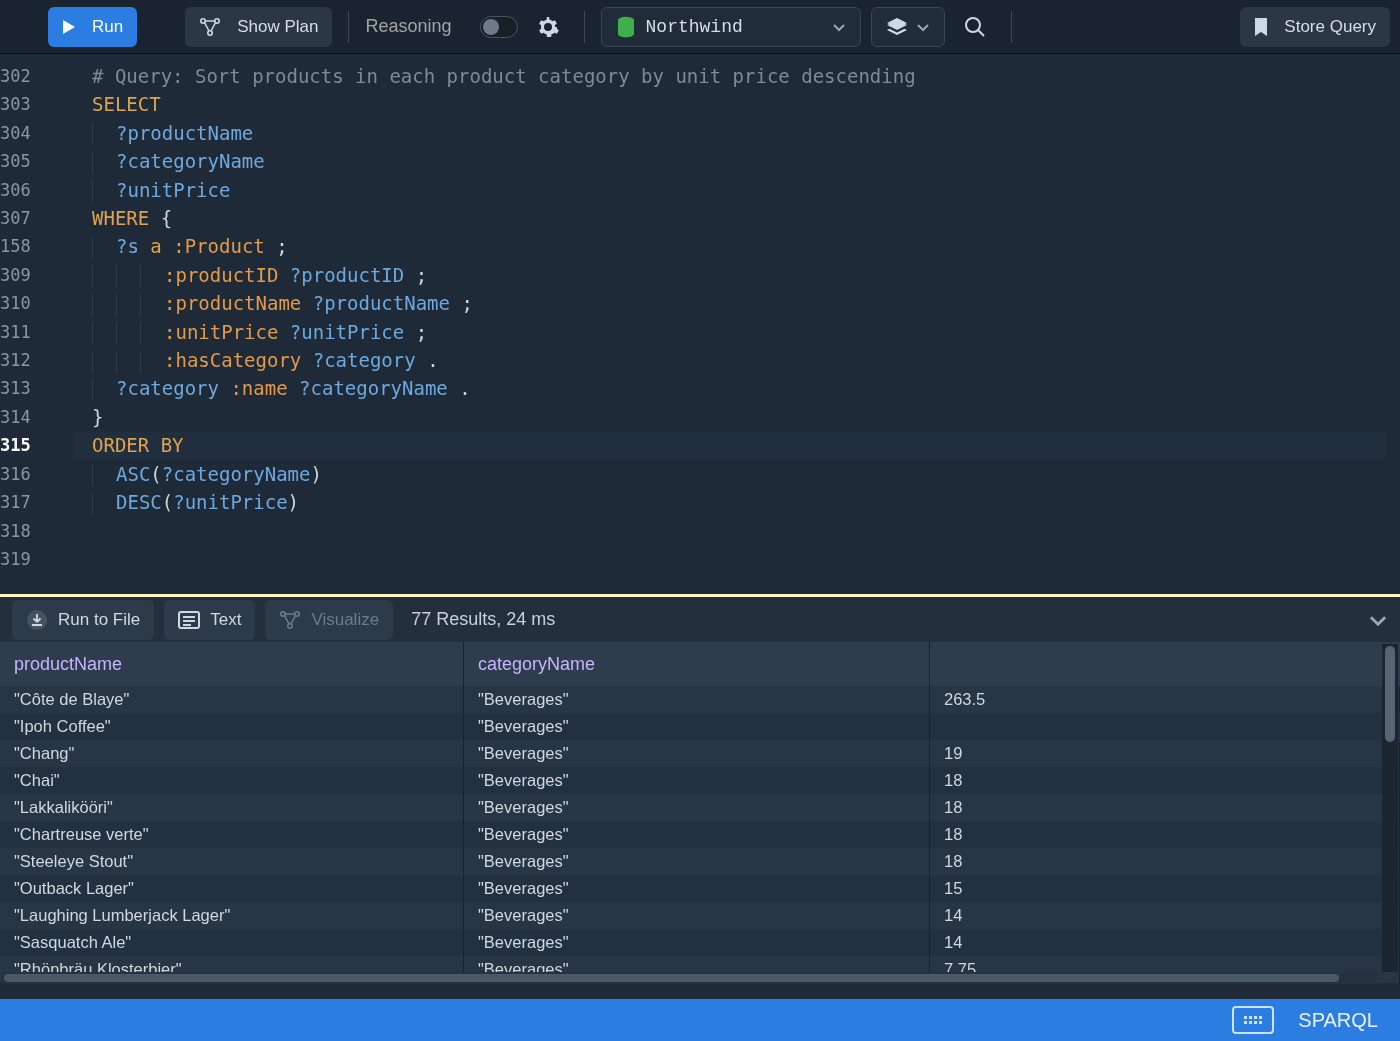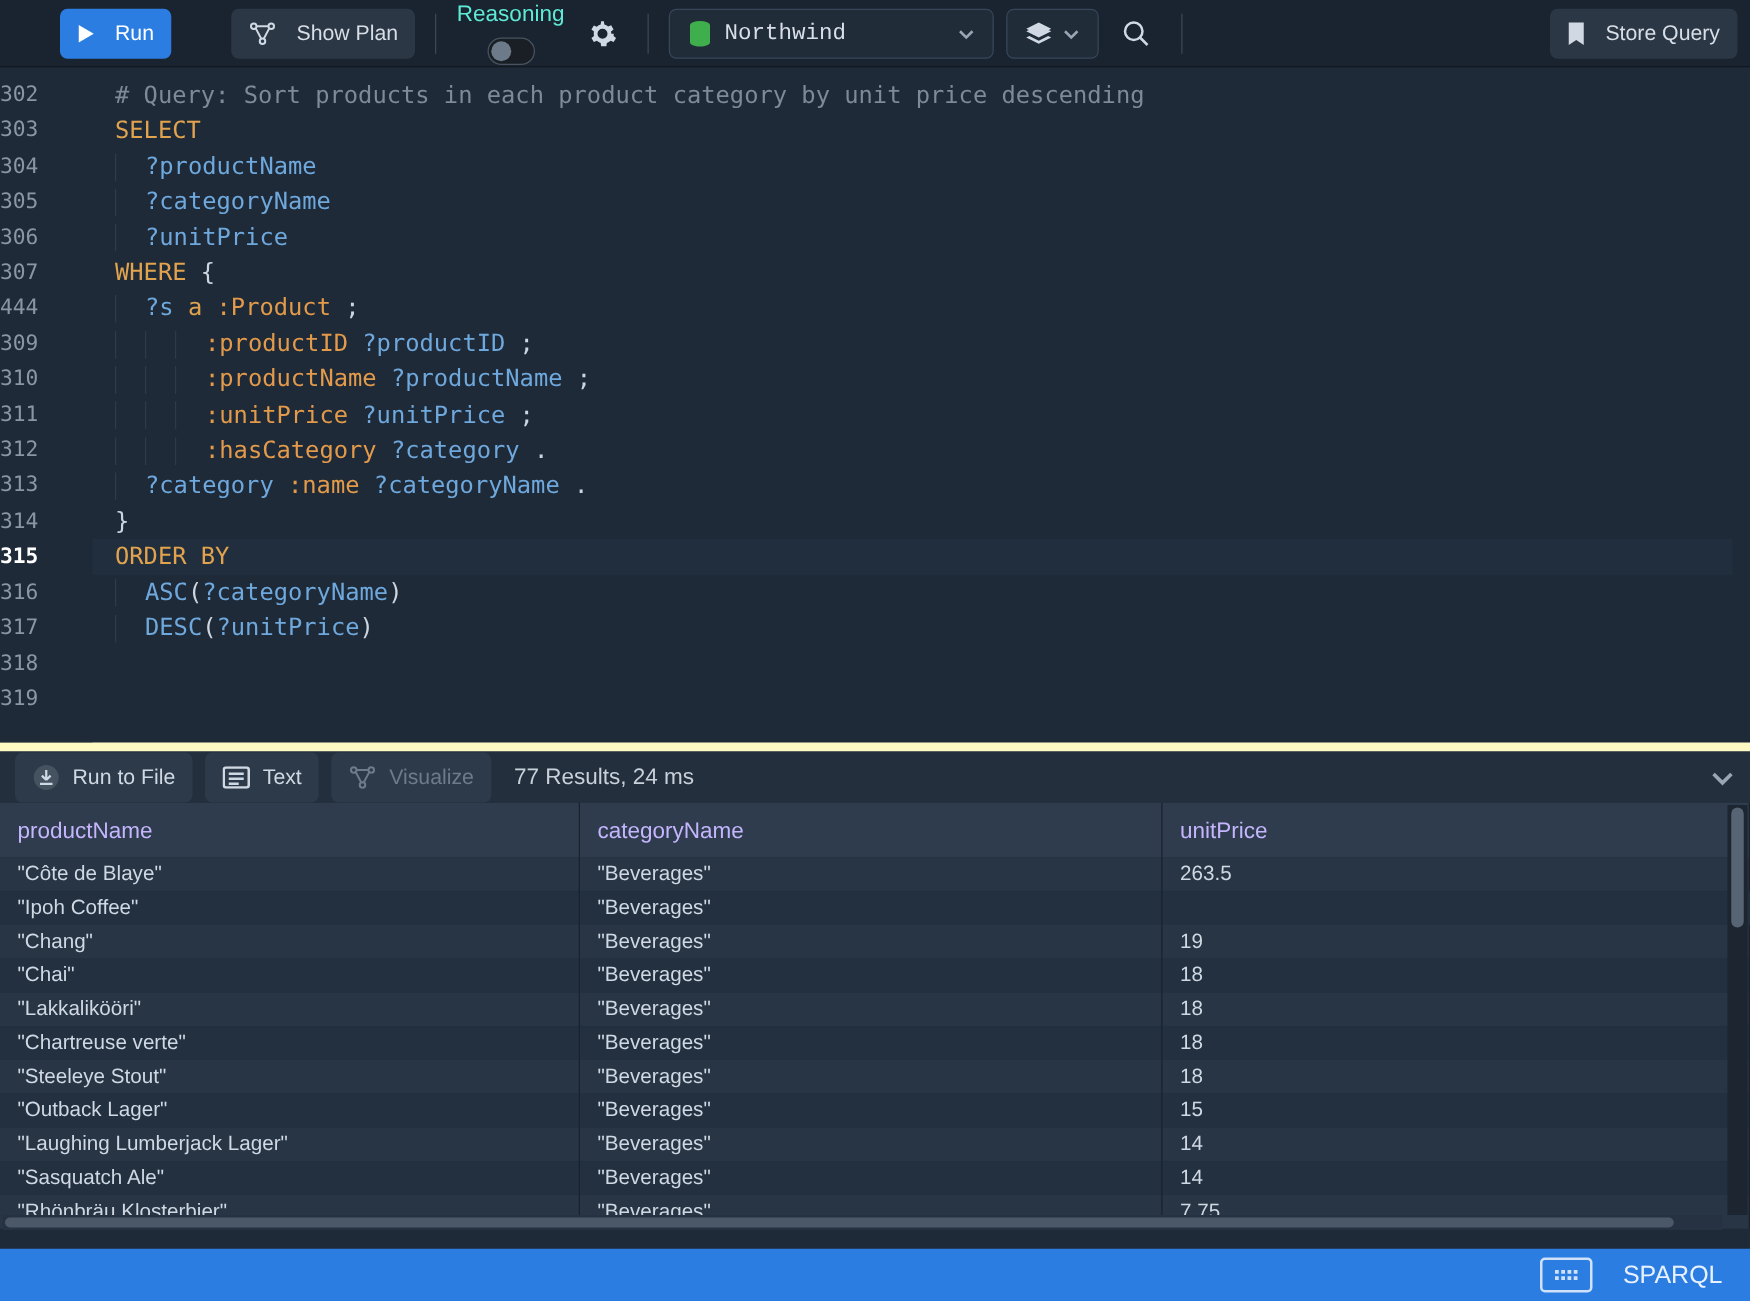--- a/index.html
+++ b/index.html
@@ -7,21 +7,21 @@
 
   
   .toolbar {
     display: flex; align-items: center; height: 54px; padding: 0 10px;
     background: #1a2430; border-bottom: 1px solid #0f141a; gap: 10px;
   }
   .btn { display: flex; align-items: center; gap: 16px; padding: 0 14px; height: 40px; border-radius: 6px; font-size: 17px; cursor: pointer; margin-left: 38px; }
   .btn-run { background: #2b7de1; color: #fff; font-weight: 500; }
   .btn-dark { background: #2b3744; color: #d7dee7; }
   .divider { width: 1px; height: 32px; background: #3a4754; margin: 0 6px; }
-  .reasoning { display: flex; align-items: center; gap: 8px; font-size: 18px; color: #5eead4; flex-direction: column; }
+  .reasoning { display: flex; align-items: center; gap: 28px; font-size: 18px; color: #a3a3a3; }
   .toggle { width: 38px; height: 22px; border-radius: 11px; background: #1a1f26; border:1px solid #475361; position: relative; }
   .toggle::after { content:""; position:absolute; left:2px; top:2px; width:16px; height:16px; border-radius:50%; background:#6c7a89; }
   .db-select { display:flex; align-items:center; gap:10px; background:#212c39; border:1px solid #38465a; border-radius:6px; height:40px; padding:0 14px; min-width:260px; font-size:18px; color:#d7dee7; }
   .db-select .name { flex:1;font-family:Liberation Mono, monospace; }
   .layers-btn { display:flex; align-items:center; gap:8px; background:#212c39; border:1px solid #38465a; border-radius:6px; height:40px; padding:0 14px; }
   .icon-btn { display:flex; align-items:center; justify-content:center; width:40px; height:40px; border-radius:6px; }
   .spacer { flex:1; }
   .store-btn { background:#2b3744; color:#d7dee7; }
 
   
@@ -35,21 +35,21 @@
 
   
   .tok-comment { color:#7d8a99; }
   .tok-kw { color:#e1a34e; }
   .tok-var { color:#6fa8dc; }
   .tok-prop { color:#e39a4a; }
   .tok-func { color:#6fa8dc; }
   .tok-punc { color:#cdd6e0; }
 
   
-  .results-bar { height:48px; display:flex; align-items:center; gap:10px; padding:0 12px; background:#232f3d; border-top:7px solid #fef9c3;}
+  .results-bar { height:48px; display:flex; align-items:center; gap:10px; padding:0 12px; background:#232f3d; border-top:3px solid #fef9c3;}
   .rbtn { display:flex; align-items:center; gap:10px; height:40px; padding:0 14px; border-radius:6px; background:#2d3a49; font-size:17px; }
   .rbtn.mid { background:#2d3a49; }
   .rbtn.disabled { color:#6e7b8a; }
   .rstatus { font-size:18px; color:#c8d0da; margin-left:8px;}
   .results-bar .spacer { flex:1; }
 
   
   .table-wrap { height: 342px; overflow:hidden; position:relative; }
   .thead, .trow { display:grid; grid-template-columns: 464px 466px 1fr; }
   .thead { background:#2e3c4d; height:44px; align-items:center; font-size:18px; color:#c4b5fd;}
@@ -170,21 +170,21 @@
 </div>
 
 <div class="editor-wrap">
   <div class="gutter" id="gutter">
       <div>302</div>
       <div>303</div>
       <div>304</div>
       <div>305</div>
       <div>306</div>
       <div>307</div>
-      <div>444</div>
+      <div>158</div>
       <div>309</div>
       <div>310</div>
       <div>311</div>
       <div>312</div>
       <div>313</div>
       <div>314</div>
       <div class="active">315</div>
       <div>316</div>
       <div>317</div>
       <div>318</div>
@@ -253,21 +253,20 @@
           <path d="M2 5l5 5 5-5"></path>
         </svg>
     </span>
   </div>
 </div>
 
 <div class="table-wrap">
   <div class="thead" id="thead">
       <div class="cell">productName</div>
       <div class="cell">categoryName</div>
-      <div class="cell">unitPrice</div>
     </div>
   <div class="tbody" id="tbody">
       <div class="trow">
         <div class="cell">"Côte de Blaye"</div>
         <div class="cell">"Beverages"</div>
         <div class="cell">263.5</div>
       </div>
       <div class="trow">
         <div class="cell">"Ipoh Coffee"</div>
         <div class="cell">"Beverages"</div>

